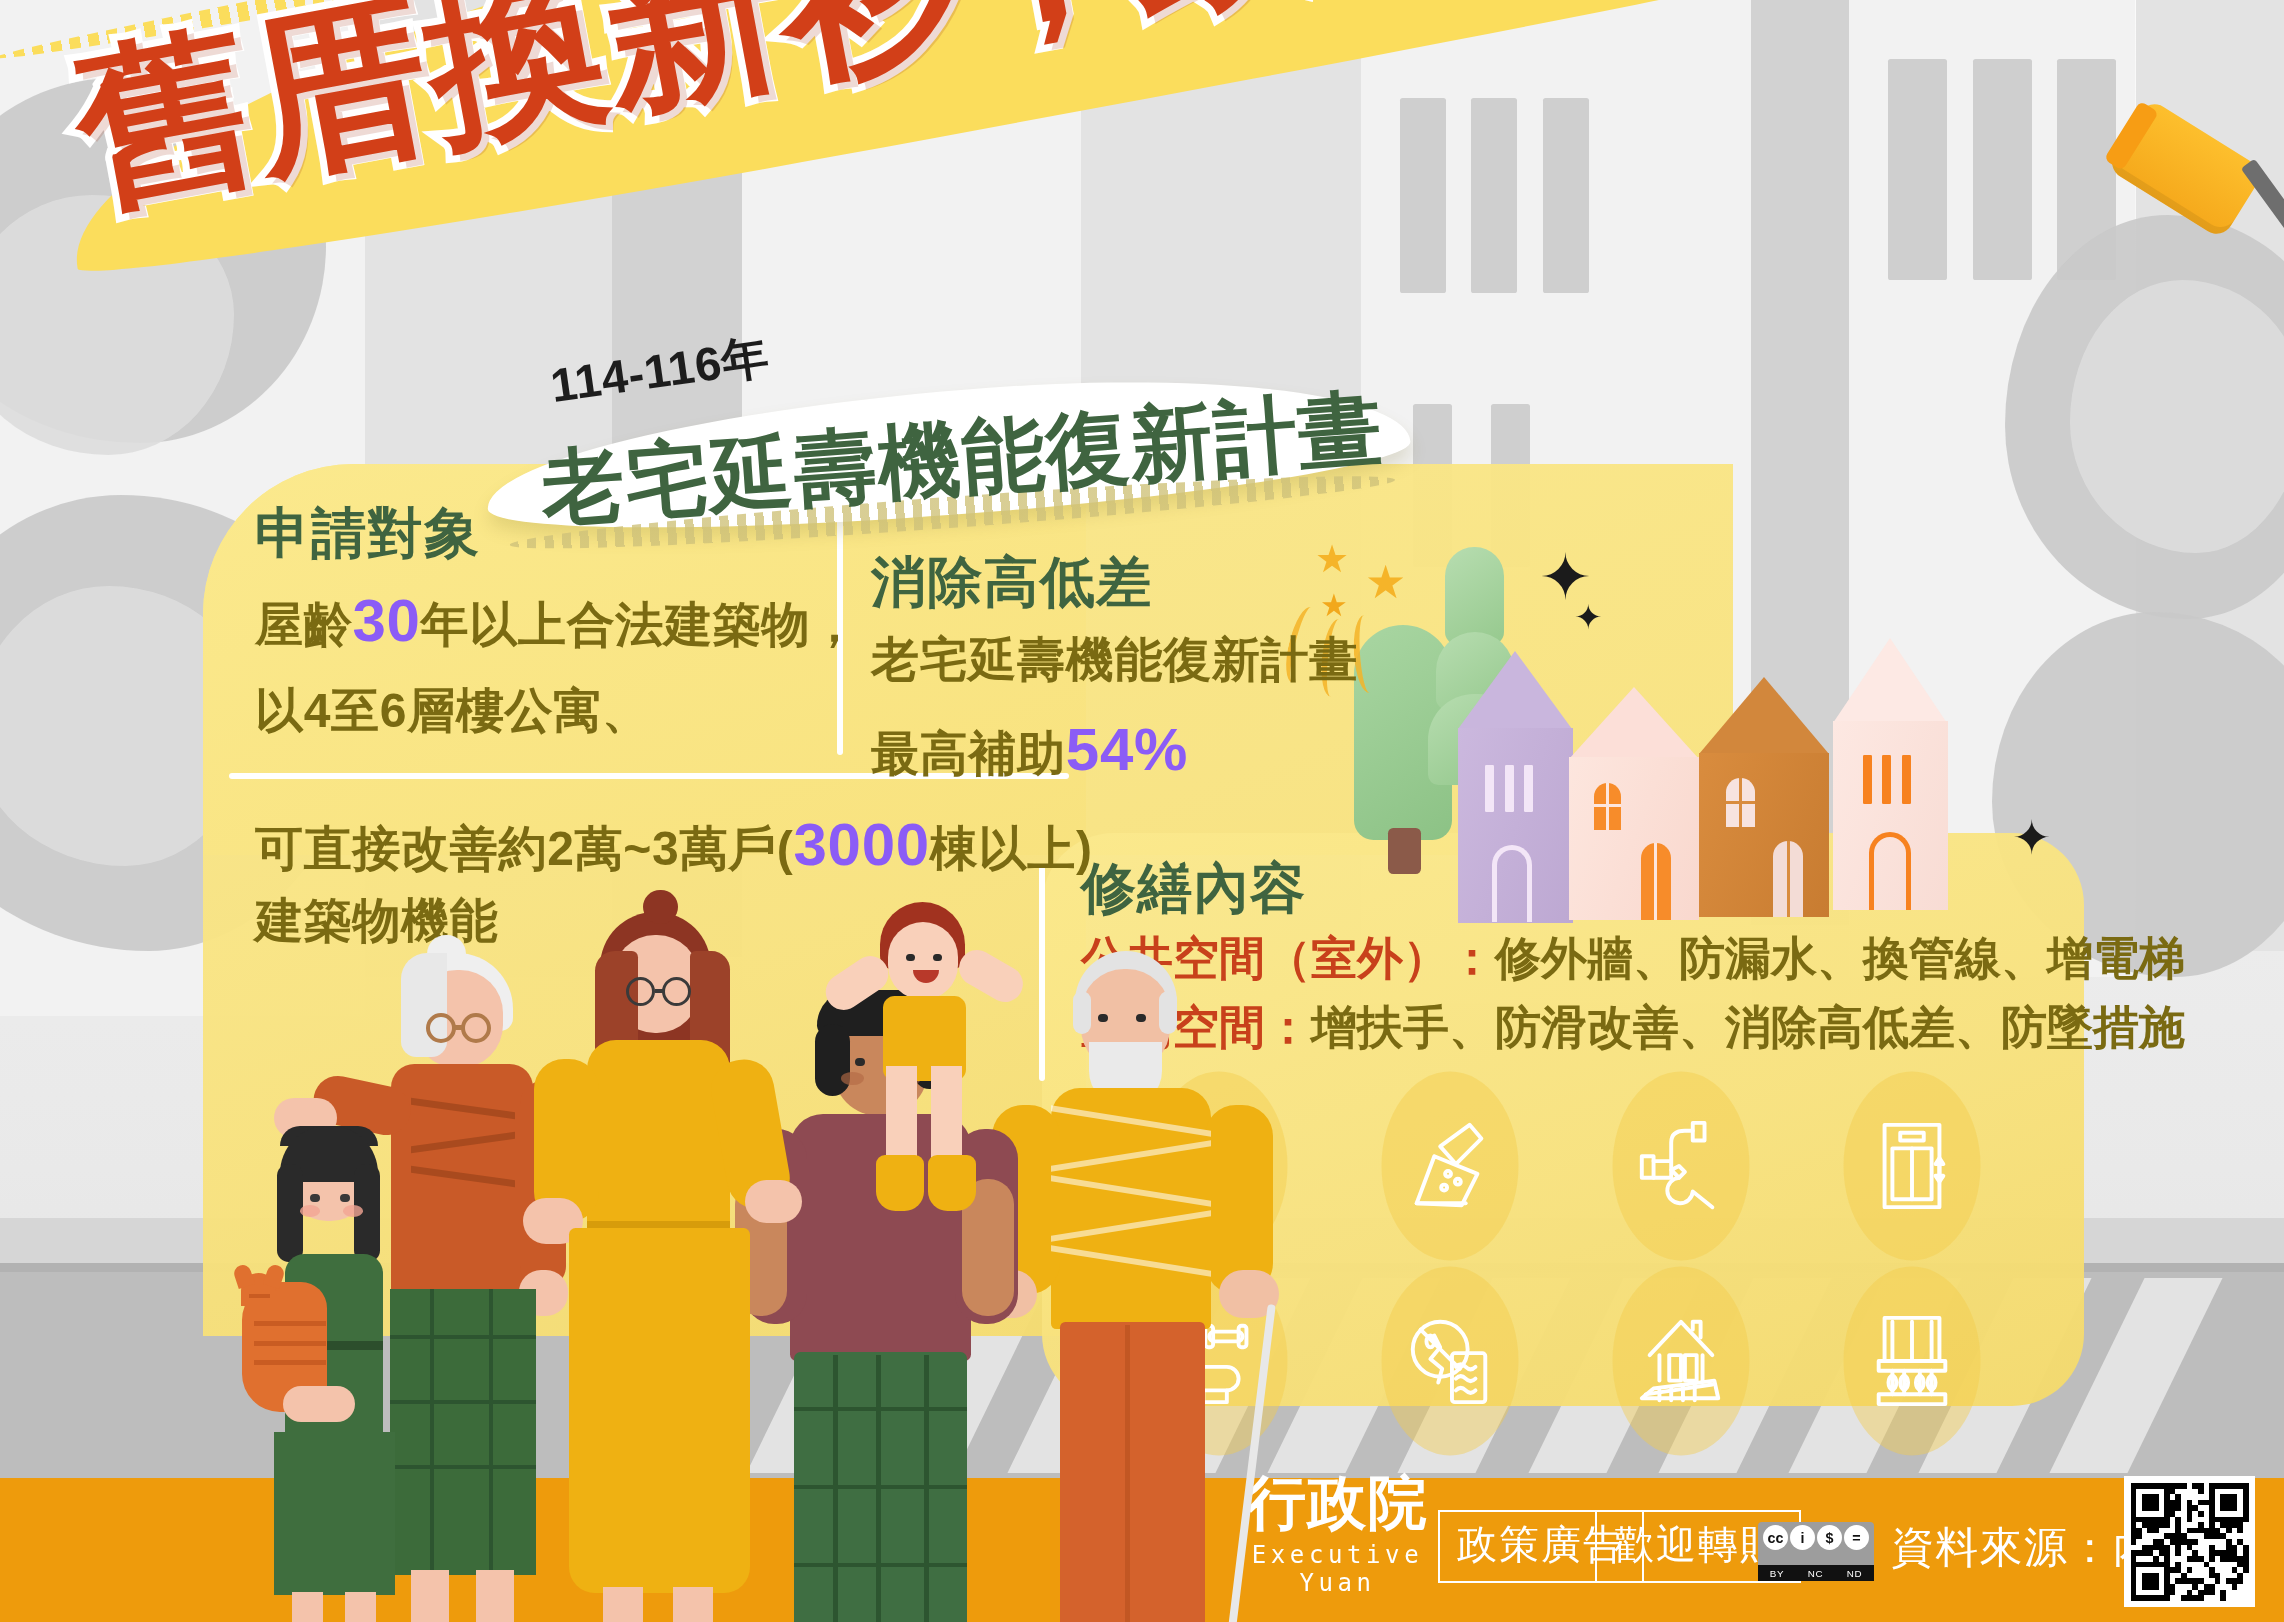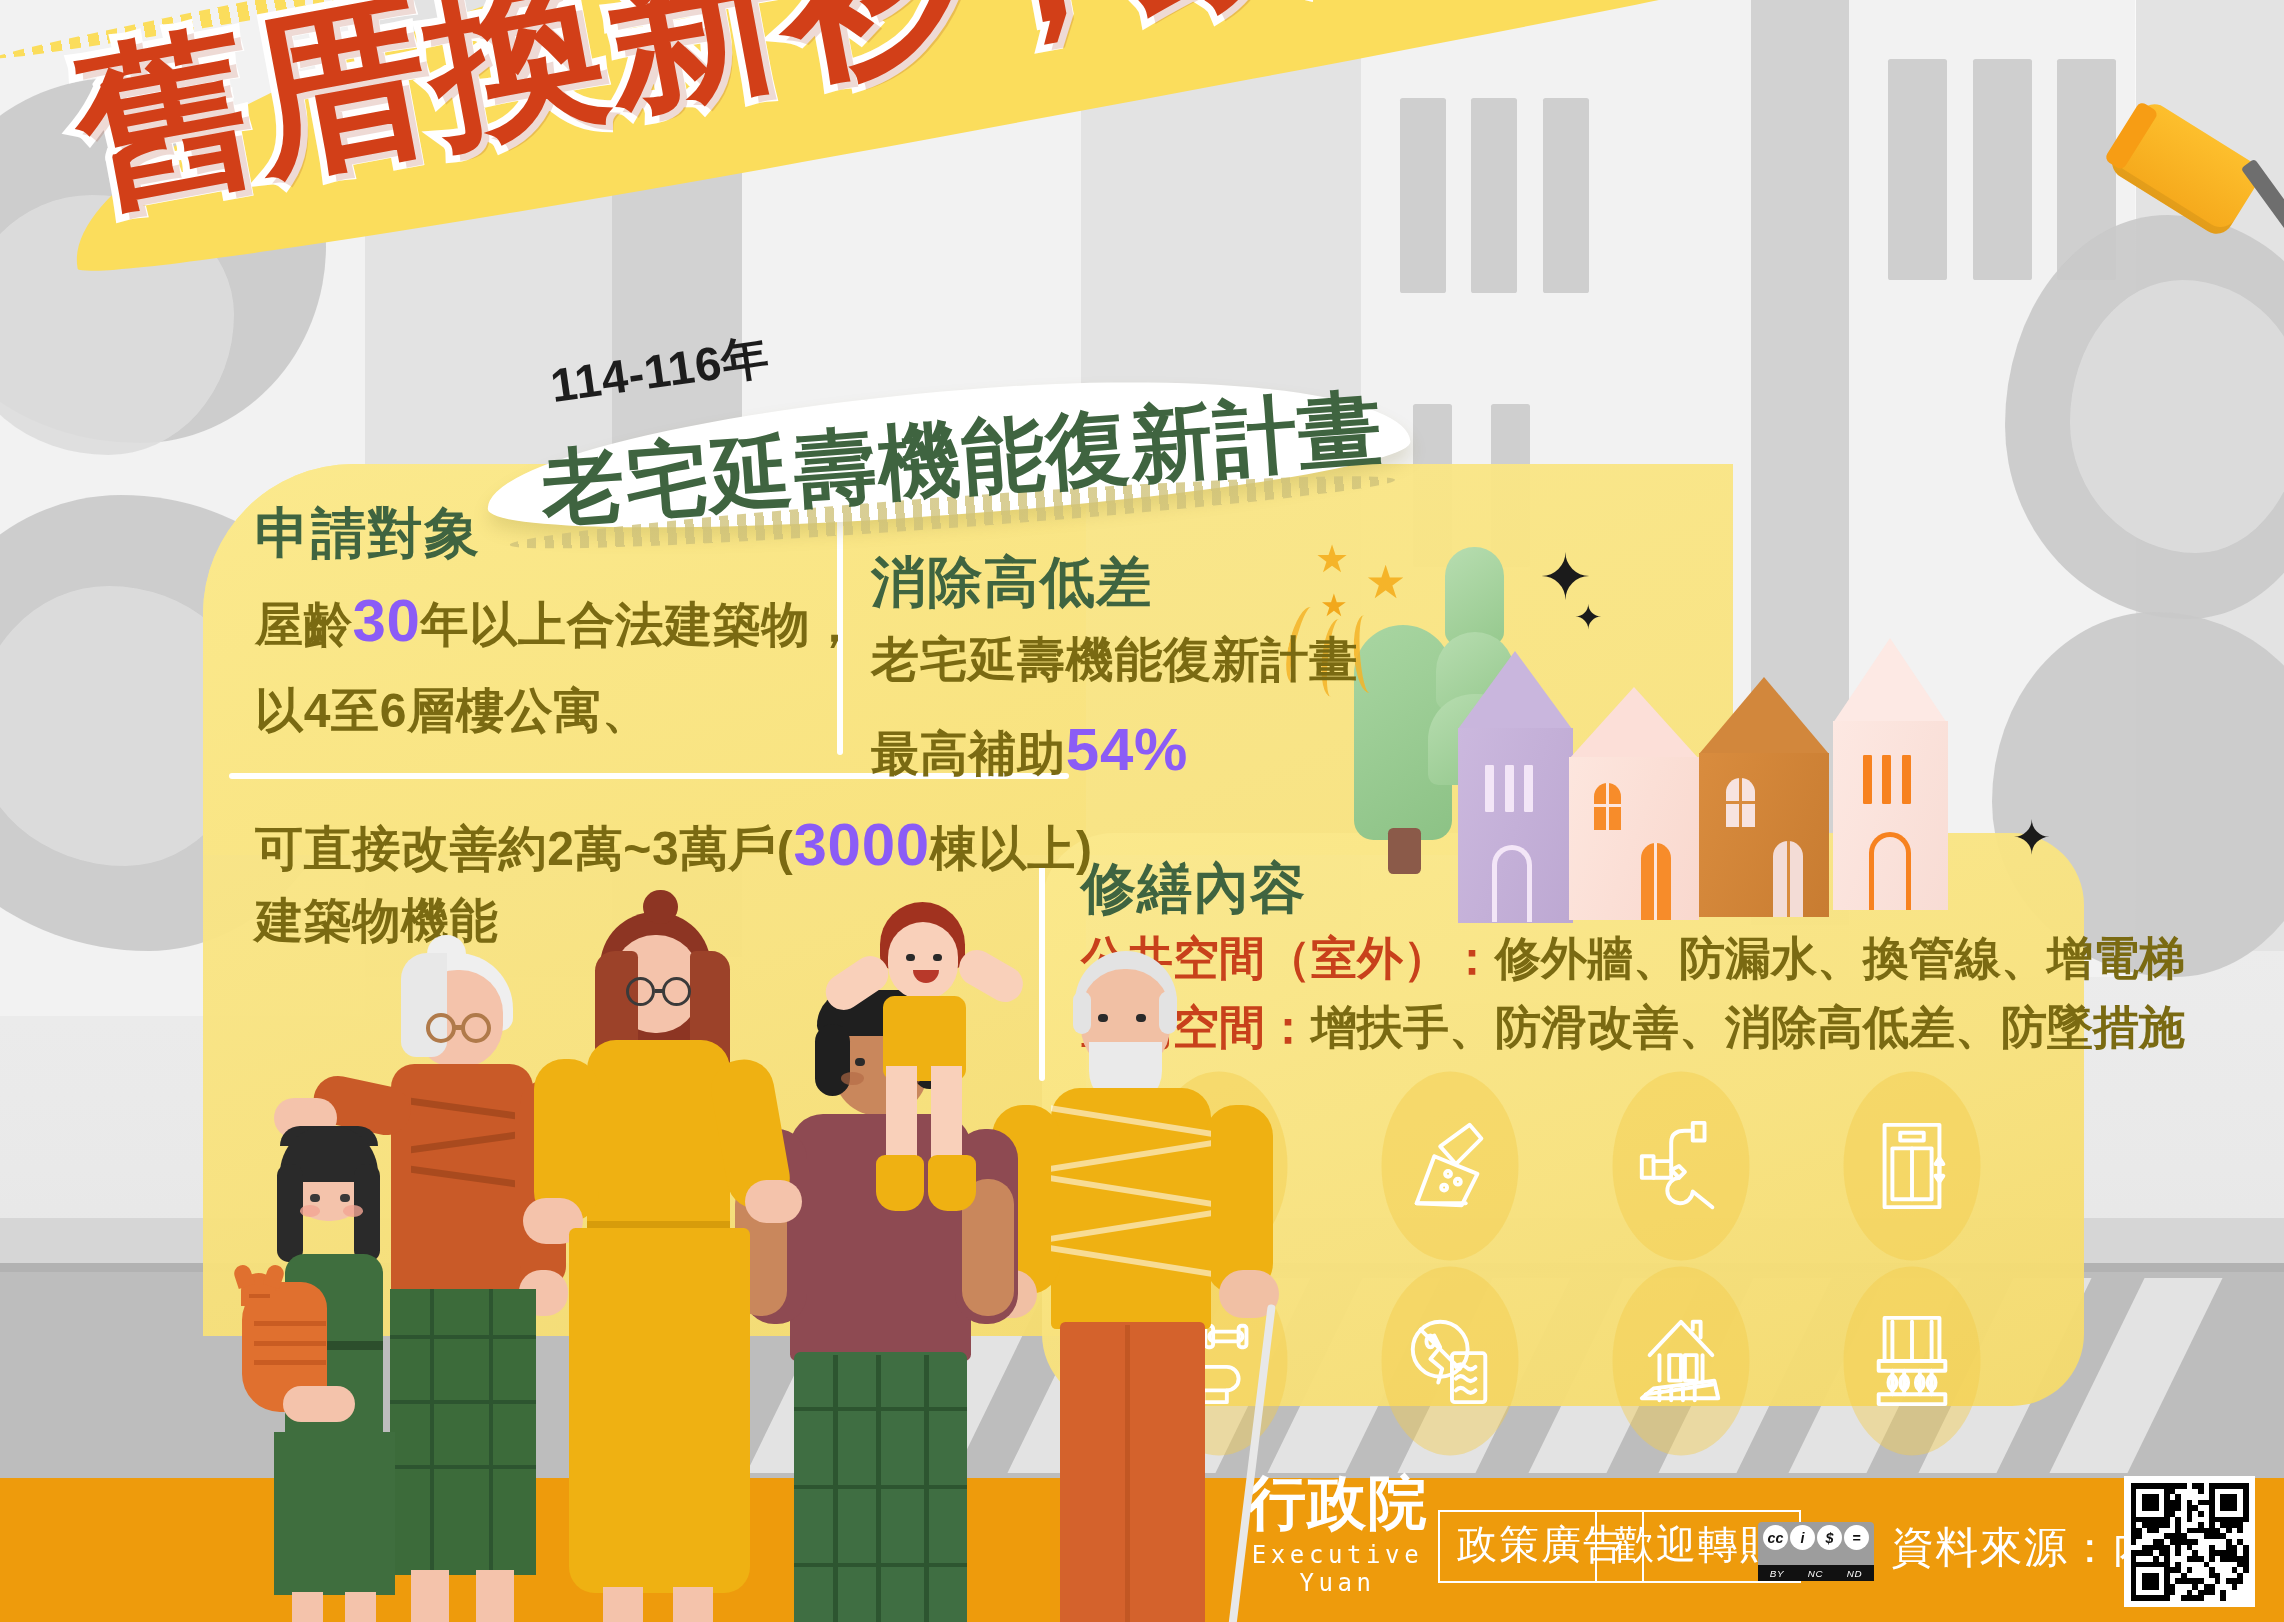--- a/index.html
+++ b/index.html
@@ -147,21 +147,21 @@
   .footer{position:absolute;left:0;right:0;bottom:0;height:145px;background:#ee9b0c;}
   .logo-wrap{position:absolute;left:1240px;bottom:26px;width:195px;text-align:center;}
   .logo-cn{font-size:59px;font-weight:bold;color:#fff;letter-spacing:1.3px;line-height:1;
            font-family:"DejaVu Sans","Liberation Sans",sans-serif;}
   .logo-en{font-size:24px;color:#fff;letter-spacing:4.6px;margin-top:9px;font-family:"DejaVu Sans Mono","Liberation Mono",monospace;}
   .tagbox{position:absolute;bottom:40px;border:2.6px solid #fff;color:#fff;font-size:40px;
           padding:5.2px 17px 9px;letter-spacing:2px;font-weight:normal;}
   #tag1{left:1438px;}
   #tag2{left:1595px;}
   .cc{position:absolute;left:1758px;bottom:42px;width:116px;height:56px;background:#9d9d9d;border-radius:3.9px;
-      display:flex;flex-direction:column;align-items:center;justify-content:flex-start;padding-top:2.6px;font-style:italic;}
+      display:flex;flex-direction:column;align-items:center;justify-content:flex-start;padding-top:2.6px;}
   .cc-row{display:flex;gap:2px;}
   .cc-c{width:25px;height:25px;border-radius:50%;background:#fff;color:#111;font-size:14.3px;font-weight:bold;
         display:flex;align-items:center;justify-content:center;}
   .cc-bar{position:absolute;left:0;bottom:0;width:116px;height:15.6px;background:#111;color:#fff;font-size:9.8px;
           display:flex;justify-content:space-around;align-items:center;letter-spacing:0.7px;}
   .src{position:absolute;left:1891px;bottom:46px;color:#fff;font-size:43px;letter-spacing:1.3px;}
   .qr{position:absolute;right:29px;bottom:15.6px;width:118px;height:118px;background:#fff;padding:6.5px;}
   .qr-grid{width:100%;height:100%;display:grid;grid-template-columns:repeat(21,1fr);grid-template-rows:repeat(21,1fr);}
   .qr-grid i{background:#000;}
 </style>

